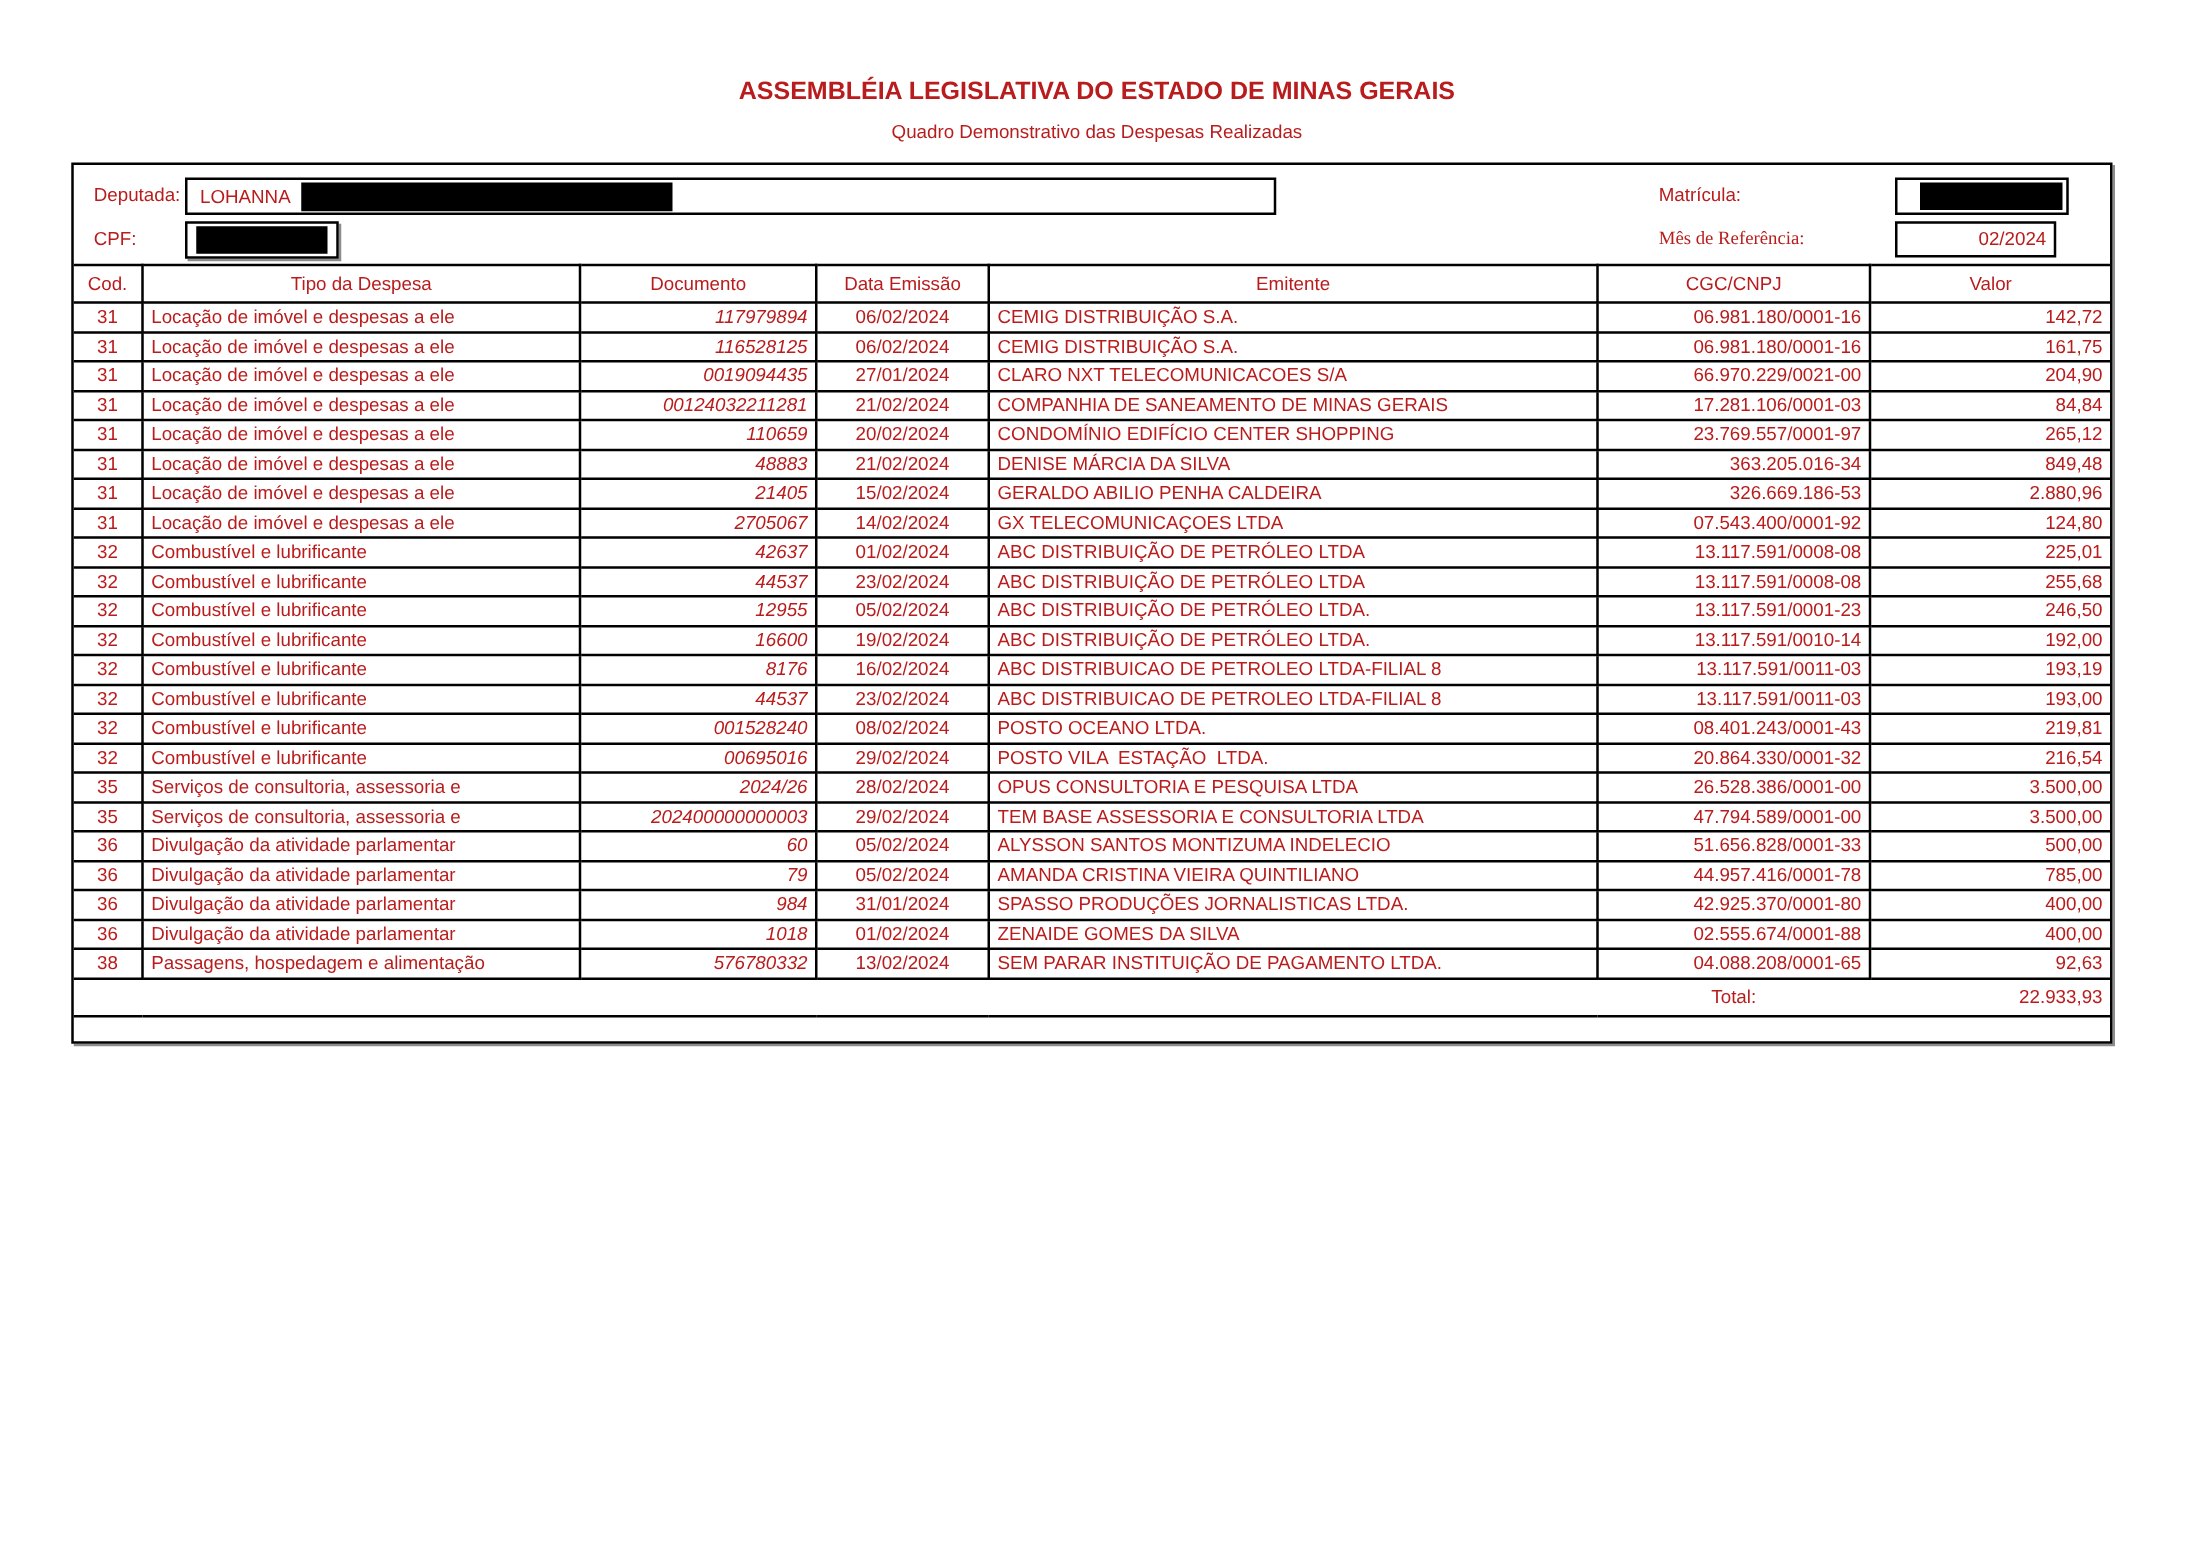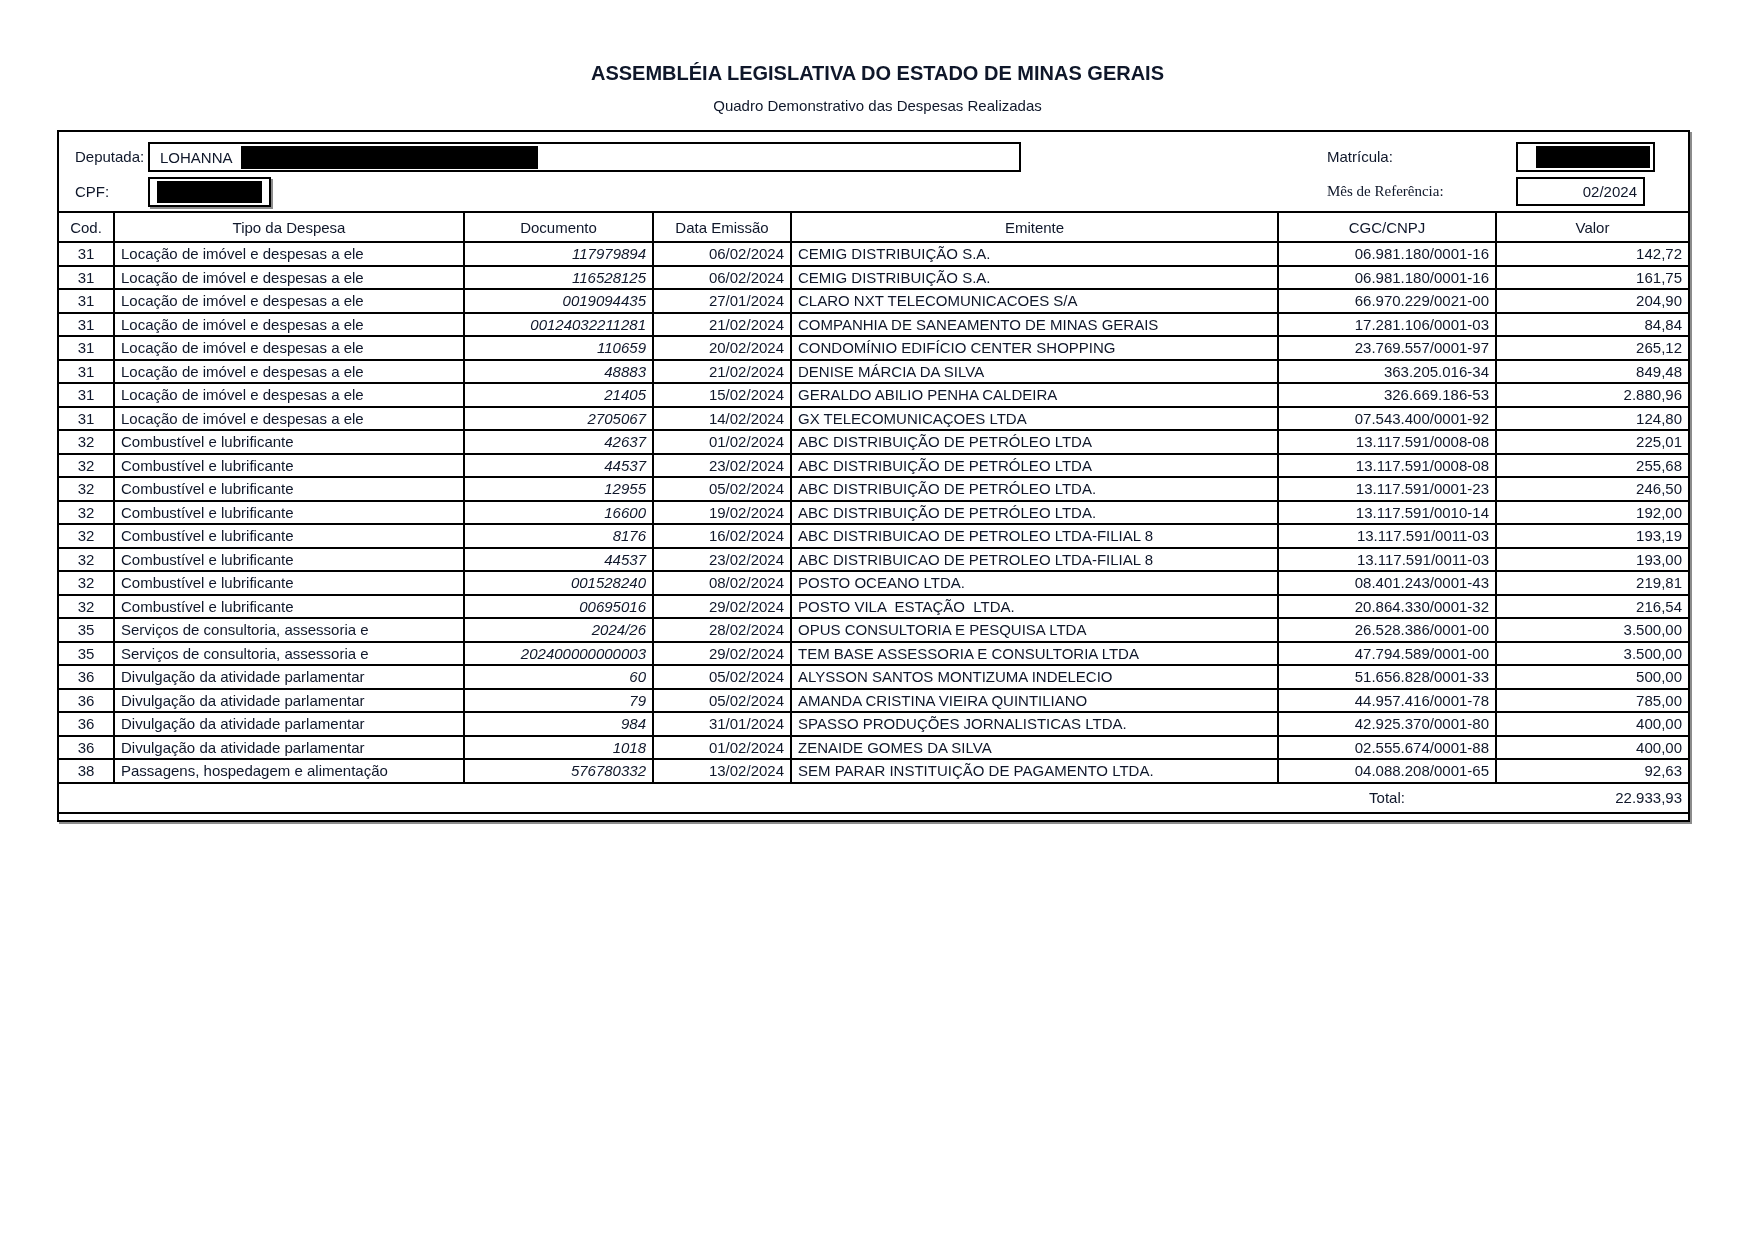--- a/index.html
+++ b/index.html
@@ -1,37 +1,37 @@
 <!DOCTYPE html>
 <html lang="pt"><head>
 <meta charset="utf-8">
 <style>
   * { margin:0; padding:0; box-sizing:border-box; }
   html,body { background:#ffffff; }
   .page {
     position:relative;
     width:1755px; height:1240px;
     background:#ffffff;
-    color:#0f172a;
+    color:#b91c1c;
     font-family:"Liberation Sans","DejaVu Sans",sans-serif;
     overflow:hidden;
   }
   .doc-title {
     position:absolute; top:62px; left:0; width:100%;
     text-align:center; font-size:20px; font-weight:bold;
   }
   .doc-subtitle {
     position:absolute; top:97px; left:0; width:100%;
     text-align:center; font-size:15px;
   }
   .outer-box {
     position:absolute; left:57px; top:130px; width:1633px;
     border:2px solid #000;
     box-shadow:2px 2px 0 rgba(0,0,0,0.45);
-    padding-bottom:6px;
+    padding-bottom:19px;
     background:#fff;
   }
   .fields { position:relative; height:79px; font-size:15px; }
   .field-label { position:absolute; white-space:nowrap; }
   .lbl-deputada { left:16px; top:16px; }
   .lbl-cpf { left:16px; top:51px; }
   .lbl-matricula { left:1268px; top:16px; }
   .lbl-mes { left:1268px; top:51px;font-family:Liberation Serif, serif; }
   .field-box {
     position:absolute; border:2px solid #000; background:#fff;
@@ -55,21 +55,21 @@
     font-weight:normal;
     padding:0 6px;
   }
   table.expenses th { height:30px; text-align:center; }
   table.expenses td { height:23.5px; }
   table.expenses th:first-child, table.expenses td:first-child { border-left:none; }
   table.expenses th:last-child, table.expenses td:last-child { border-right:none;margin-left:12px; }
   td.c0 { text-align:center; }
   td.c1 { text-align:left; }
   td.c2 { text-align:right; padding-right:8px;font-style:italic; }
-  td.c3 { text-align:right; padding-left:8px; }
+  td.c3 { text-align:center; padding-left:8px; }
   td.c4 { text-align:left; padding-left:8px; }
   td.c5 { text-align:right; padding-right:10px; }
   td.c6 { text-align:right; padding-right:40px; }
   tr.total-row td { border-left:none; border-right:none; height:30px; }
   td.total-label { text-align:center; }
   td.total-value { text-align:right; padding-right:40px; }
 </style>
 </head>
 <body>
 

